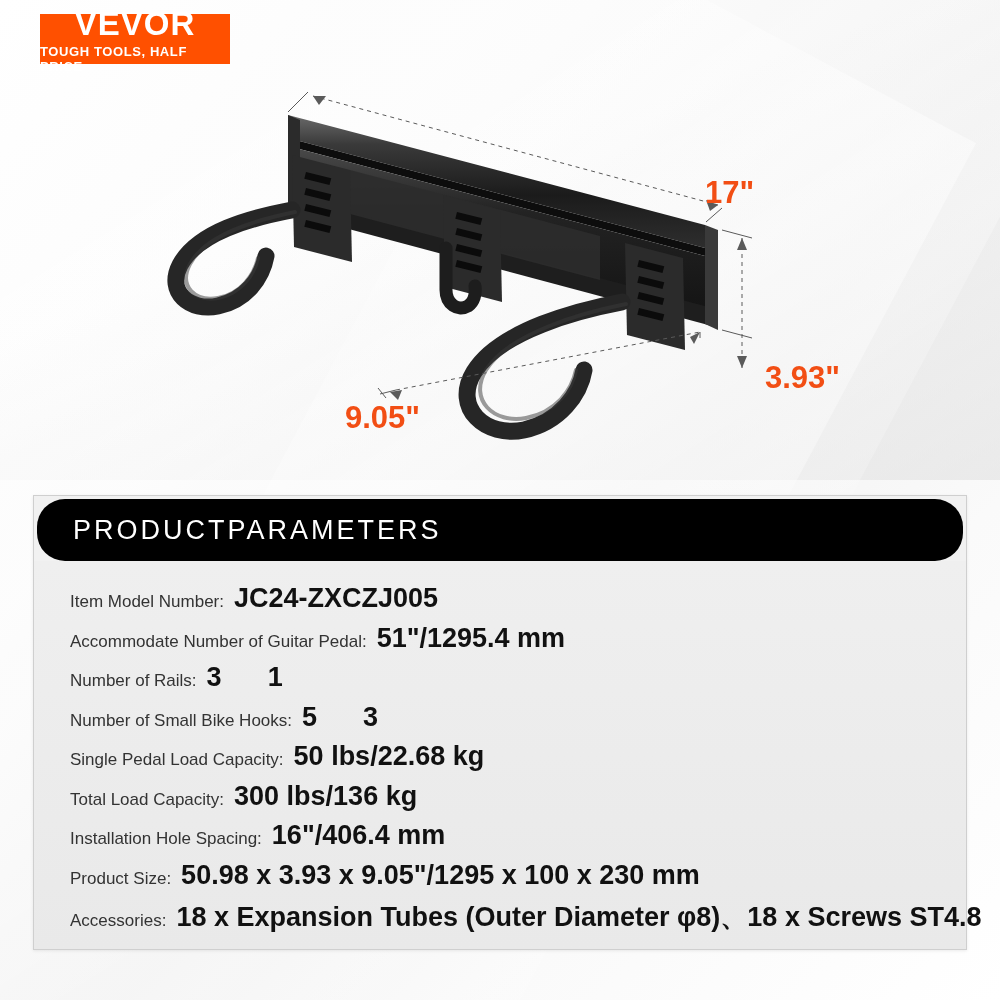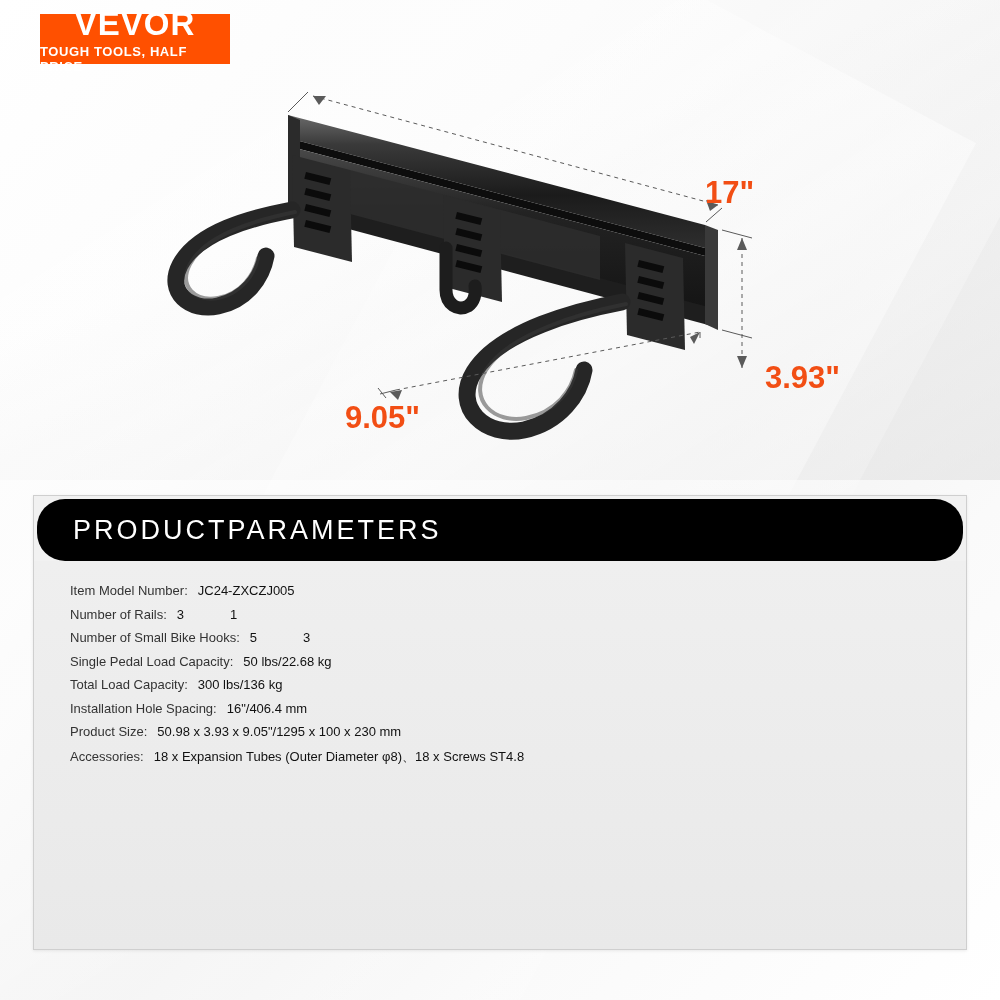--- a/index.html
+++ b/index.html
@@ -119,28 +119,28 @@
     height: calc(100% - 65px);
     box-sizing: border-box;
   }
   .prow {
     display: flex;
     align-items: baseline;
     margin-bottom: 8.5px;
     flex-wrap: nowrap;
   }
   .plabel {
-    font-size: 13px;
+    font-size: 17px;
     color: #333333;
     white-space: nowrap;
   }
   .pvalue {
-    font-size: 13px;
+    font-size: 27px;
     color: #111111;
-    font-weight: normal;
+    font-weight: bold;
     white-space: nowrap;
     margin-left: 10px;
   }
   .pgap { width: 36px; display: inline-block; }
 </style>
 </head>
 <body>
 
 <div class="page">
 
@@ -265,20 +265,24 @@
     <div class="params-header">
       <div class="params-title">PRODUCTPARAMETERS</div>
     </div>
     <div class="params-body">
 
       <div class="prow">
         <span class="plabel">Item Model Number:</span>
         <span class="pvalue">JC24-ZXCZJ005</span>
       </div>
 
+      <div class="prow">
+        <span class="plabel">Accommodate Number of Guitar Pedal:</span>
+        <span class="pvalue">51"/1295.4 mm</span>
+      </div>
 
       <div class="prow">
         <span class="plabel">Number of Rails:</span>
         <span class="pvalue">3</span>
         <span class="pgap"></span>
         <span class="pvalue">1</span>
       </div>
 
       <div class="prow">
         <span class="plabel">Number of Small Bike Hooks:</span>

